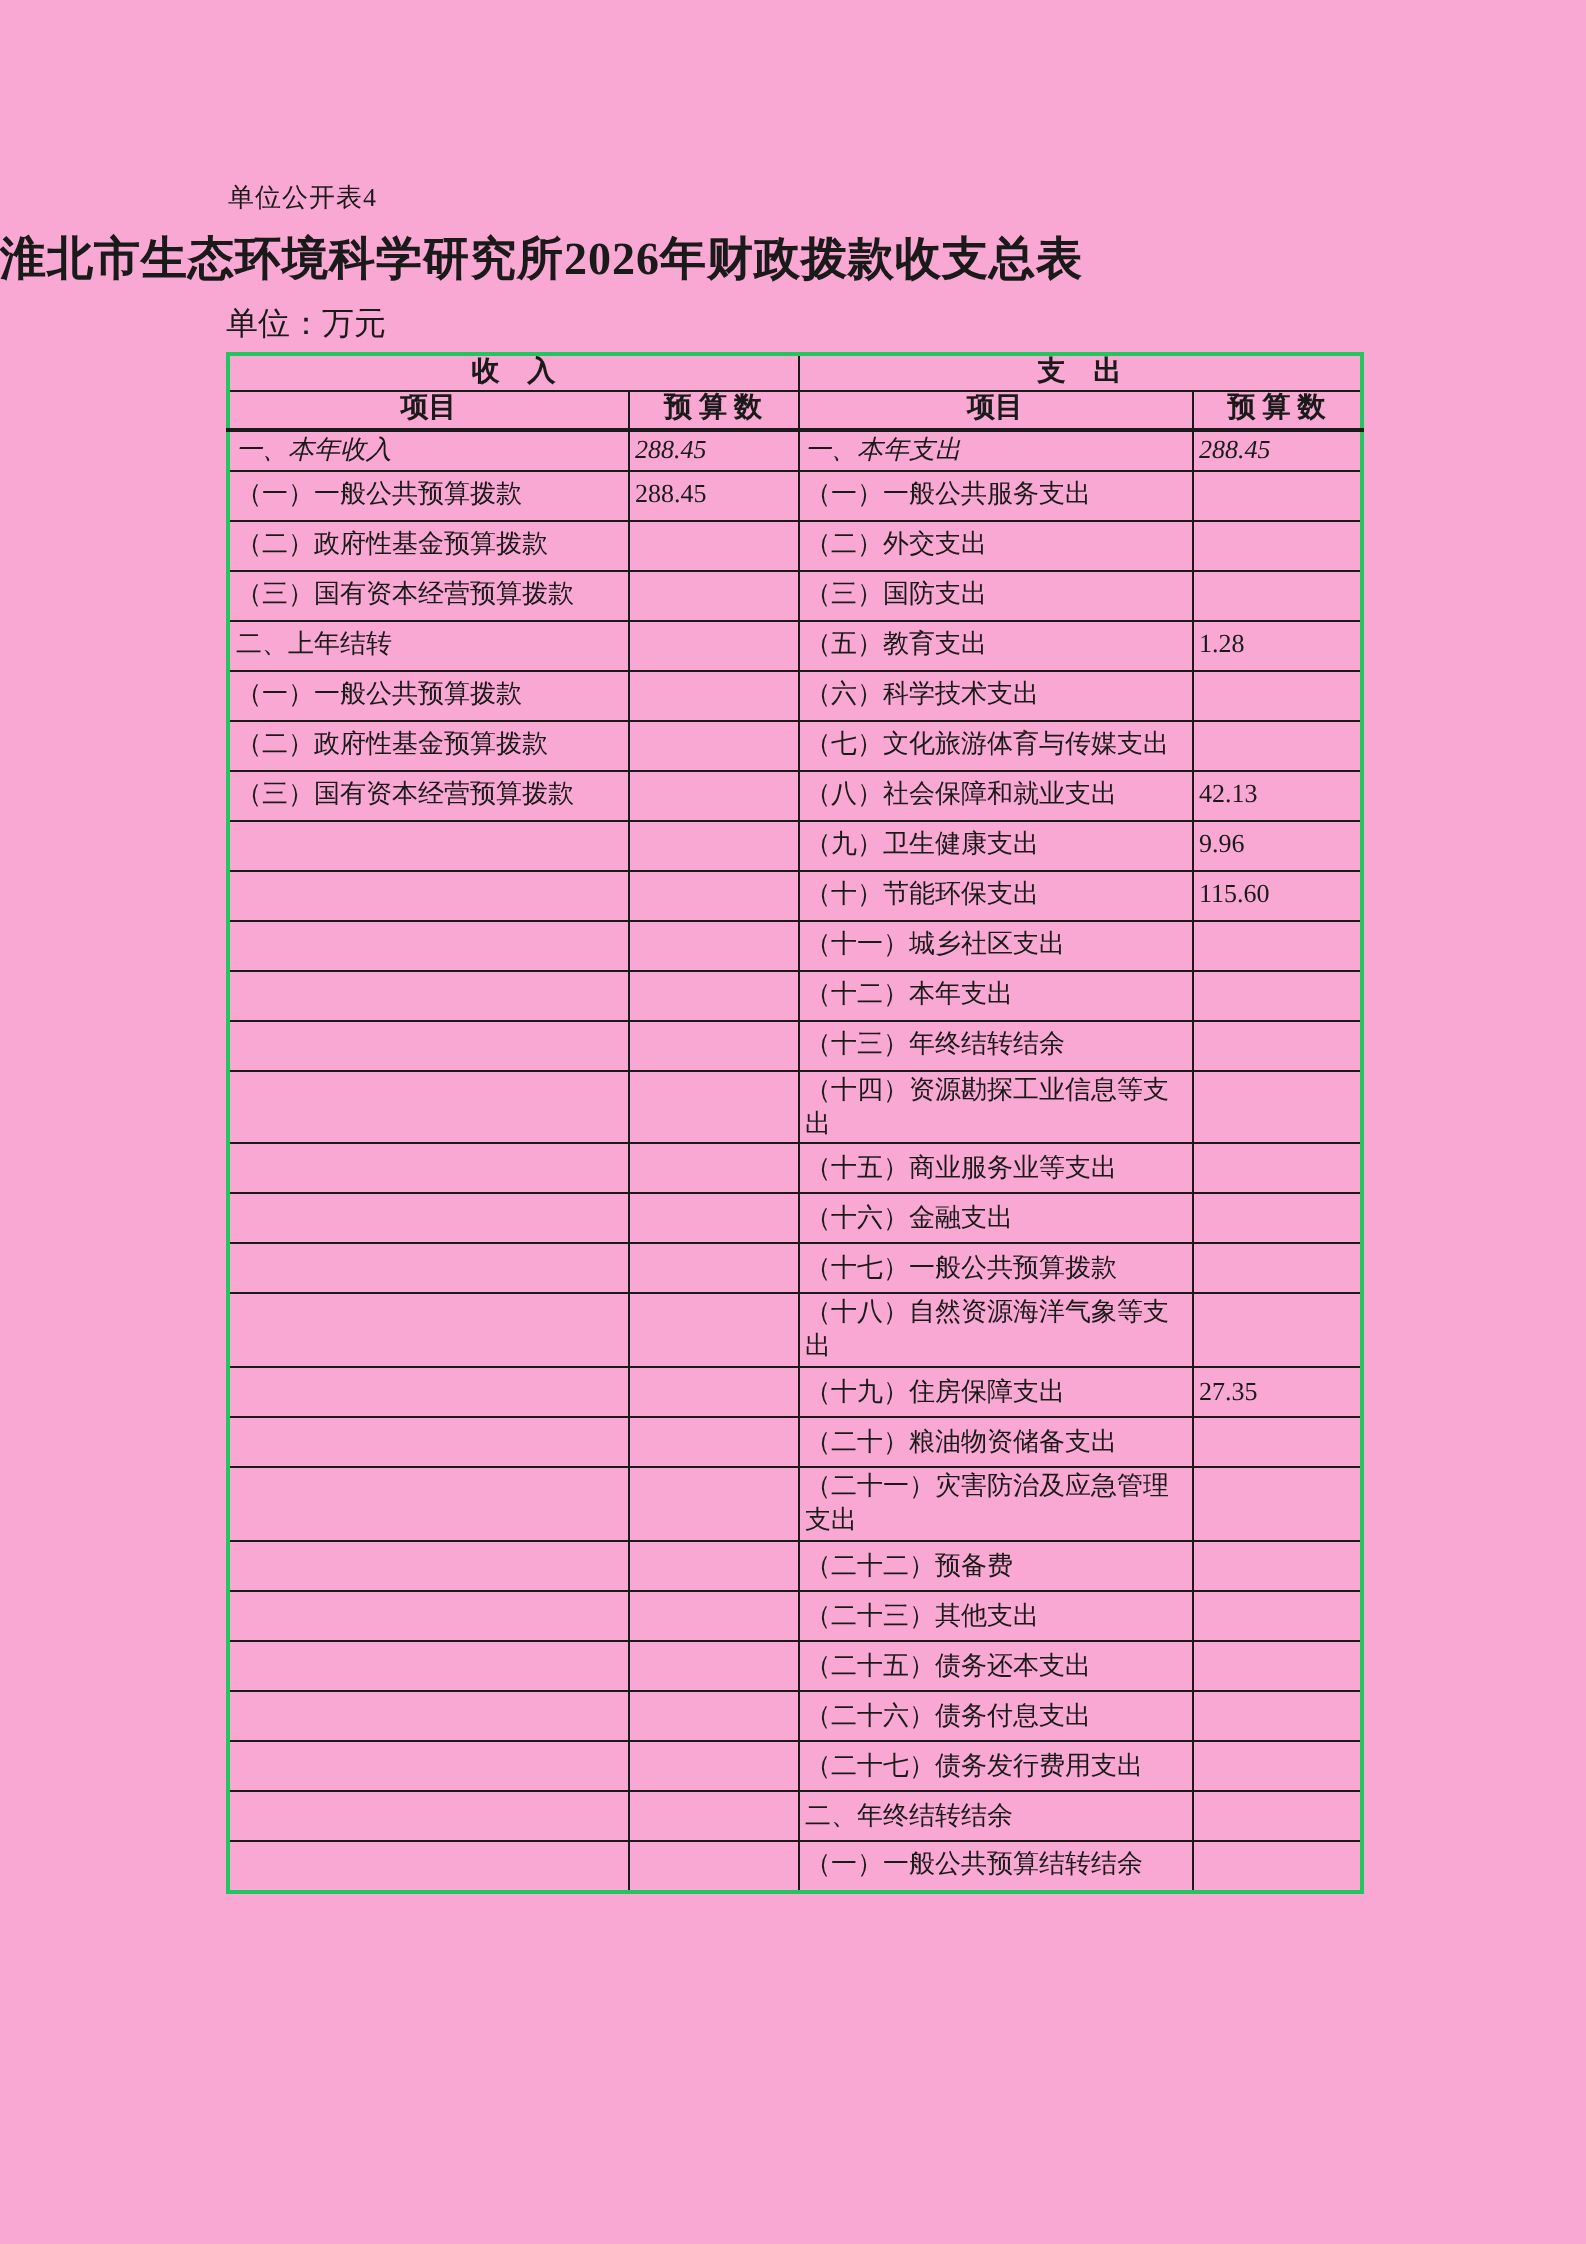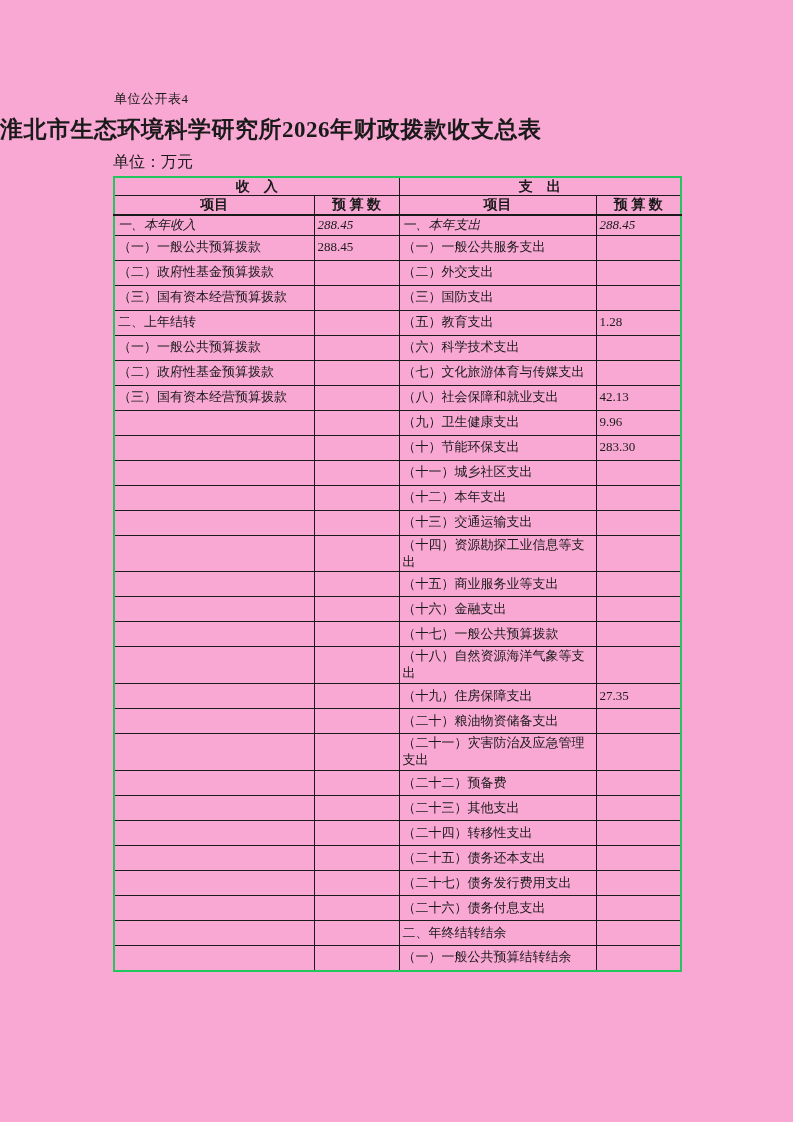--- a/index.html
+++ b/index.html
@@ -133,38 +133,38 @@
         <tr>
           <td class="item-cell"></td>
           <td class="budget-cell"></td>
           <td class="item-cell">（九）卫生健康支出</td>
           <td class="budget-cell">9.96</td>
         </tr>
         <tr>
           <td class="item-cell"></td>
           <td class="budget-cell"></td>
           <td class="item-cell">（十）节能环保支出</td>
-          <td class="budget-cell">283.30</td>
+          <td class="budget-cell">115.60</td>
         </tr>
         <tr>
           <td class="item-cell"></td>
           <td class="budget-cell"></td>
           <td class="item-cell">（十一）城乡社区支出</td>
           <td class="budget-cell"></td>
         </tr>
         <tr>
           <td class="item-cell"></td>
           <td class="budget-cell"></td>
           <td class="item-cell">（十二）本年支出</td>
           <td class="budget-cell"></td>
         </tr>
         <tr>
           <td class="item-cell"></td>
           <td class="budget-cell"></td>
-          <td class="item-cell">（十三）交通运输支出</td>
+          <td class="item-cell">（十三）年终结转结余</td>
           <td class="budget-cell"></td>
         </tr>
         <tr>
           <td class="item-cell"></td>
           <td class="budget-cell"></td>
           <td class="item-cell">（十四）资源勘探工业信息等支出</td>
           <td class="budget-cell"></td>
         </tr>
         <tr>
           <td class="item-cell"></td>
@@ -216,39 +216,33 @@
         </tr>
         <tr>
           <td class="item-cell"></td>
           <td class="budget-cell"></td>
           <td class="item-cell">（二十三）其他支出</td>
           <td class="budget-cell"></td>
         </tr>
         <tr>
           <td class="item-cell"></td>
           <td class="budget-cell"></td>
-          <td class="item-cell">（二十四）转移性支出</td>
-          <td class="budget-cell"></td>
-        </tr>
-        <tr>
-          <td class="item-cell"></td>
-          <td class="budget-cell"></td>
           <td class="item-cell">（二十五）债务还本支出</td>
           <td class="budget-cell"></td>
         </tr>
         <tr>
           <td class="item-cell"></td>
           <td class="budget-cell"></td>
+          <td class="item-cell">（二十六）债务付息支出</td>
+          <td class="budget-cell"></td>
+        </tr>
+        <tr>
+          <td class="item-cell"></td>
+          <td class="budget-cell"></td>
           <td class="item-cell">（二十七）债务发行费用支出</td>
-          <td class="budget-cell"></td>
-        </tr>
-        <tr>
-          <td class="item-cell"></td>
-          <td class="budget-cell"></td>
-          <td class="item-cell">（二十六）债务付息支出</td>
           <td class="budget-cell"></td>
         </tr>
         <tr>
           <td class="item-cell"></td>
           <td class="budget-cell"></td>
           <td class="item-cell">二、年终结转结余</td>
           <td class="budget-cell"></td>
         </tr>
         <tr>
           <td class="item-cell"></td>

